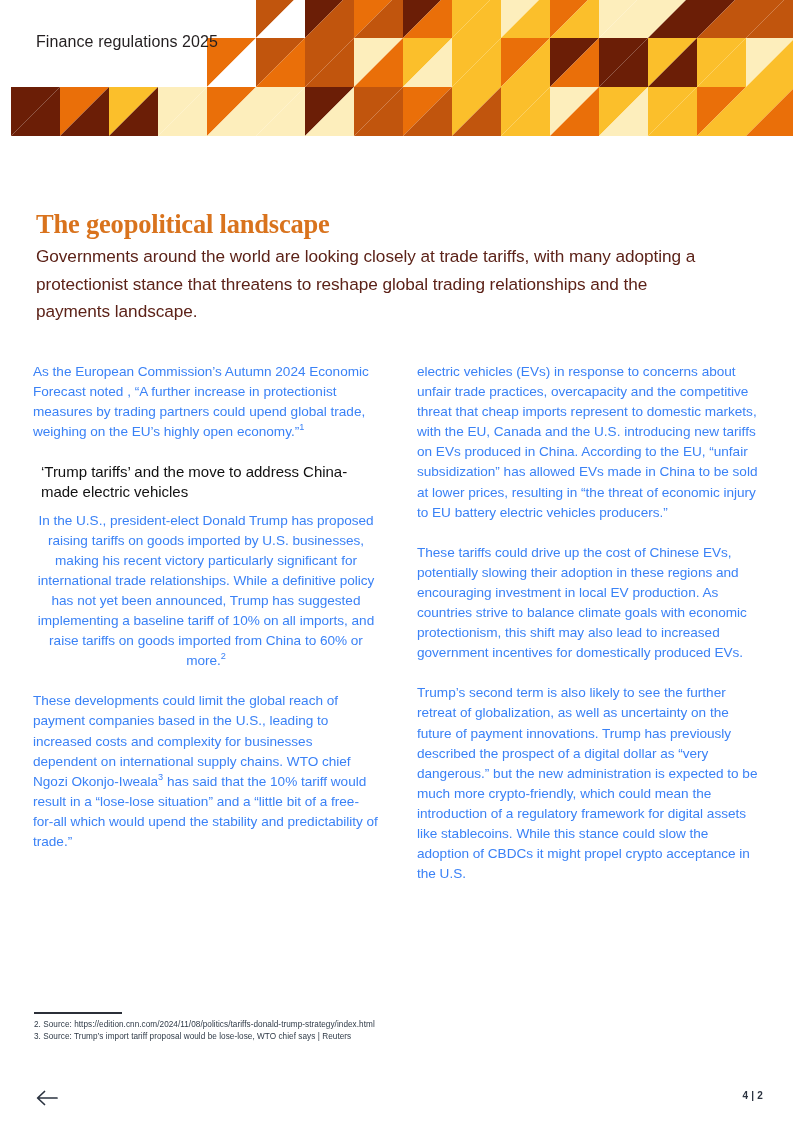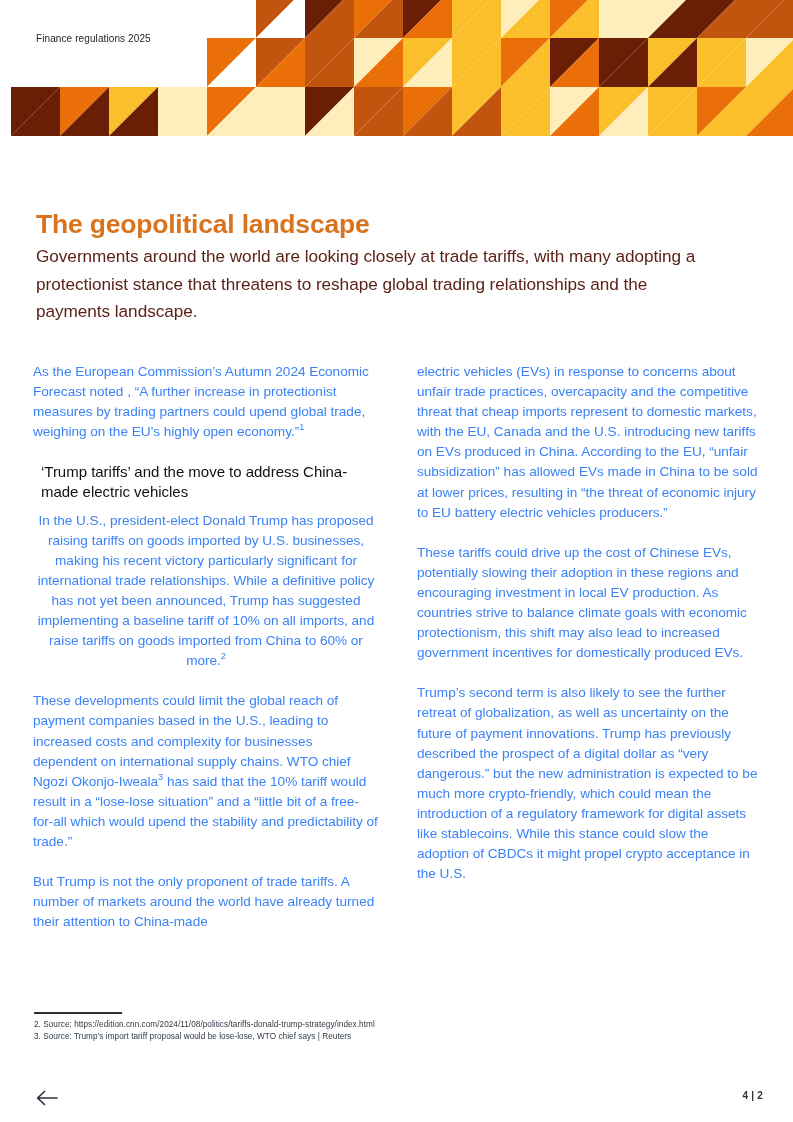--- a/index.html
+++ b/index.html
@@ -29,37 +29,38 @@
     left: 0;
     top: 0;
     width: 793px;
     height: 136px;
     display: block;
   }
   #doc-kicker {
     position: absolute;
     left: 36px;
     top: 33px;
-    font-size: 10px;
+    font-size: 16px;
     color: #231f20;
     letter-spacing: 0.1px;
     white-space: nowrap;
     z-index: 5;
   }
 
   
   #page-title {
     position: absolute;
     left: 36px;
     top: 191px;
     font-size: 26.5px;
     font-weight: bold;
     color: #d9731d;
     letter-spacing: -0.2px;
     white-space: nowrap;
+    font-family: Liberation Serif, serif;
   }
   #lede {
     position: absolute;
     left: 36px;
     top: 243px;
     width: 690px;
     font-size: 17.2px;
     line-height: 27.5px;
     color: #5c2218;
     letter-spacing: -0.05px;
@@ -240,21 +241,20 @@
 
   <div class="col">
     <p><span>As the European Commission’s Autumn 2024 Economic Forecast noted , “A further increase in protectionist measures by trading partners could upend global trade, weighing on the EU’s highly open economy.”</span><sup>1</sup></p>
 
     <h3>‘Trump tariffs’ and the move to address China-made electric vehicles</h3>
 
     <p class="tight"><span>In the U.S., president-elect Donald Trump has proposed raising tariffs on goods imported by U.S. businesses, making his recent victory particularly significant for international trade relationships. While a definitive policy has not yet been announced, Trump has suggested implementing a baseline tariff of 10% on all imports, and raise tariffs on goods imported from China to 60% or more.</span><sup>2</sup></p>
 
     <p><span>These developments could limit the global reach of payment companies based in the U.S., leading to increased costs and complexity for businesses dependent on international supply chains. WTO chief Ngozi Okonjo-Iweala</span><sup>3</sup><span> has said that the 10% tariff would result in a “lose-lose situation” and a “little bit of a free-for-all which would upend the stability and predictability of trade.”</span></p>
 
-    <p>But Trump is not the only proponent of trade tariffs. A number of markets around the world have already turned their attention to China-made</p>
   </div>
 
   <div class="col">
     <p>electric vehicles (EVs) in response to concerns about unfair trade practices, overcapacity and the competitive threat that cheap imports represent to domestic markets, with the EU, Canada and the U.S. introducing new tariffs on EVs produced in China. According to the EU, “unfair subsidization” has allowed EVs made in China to be sold at lower prices, resulting in “the threat of economic injury to EU battery electric vehicles producers.”</p>
     <p>These tariffs could drive up the cost of Chinese EVs, potentially slowing their adoption in these regions and encouraging investment in local EV production. As countries strive to balance climate goals with economic protectionism, this shift may also lead to increased government incentives for domestically produced EVs.</p>
     <p>Trump’s second term is also likely to see the further retreat of globalization, as well as uncertainty on the future of payment innovations. Trump has previously described the prospect of a digital dollar as “very dangerous.” but the new administration is expected to be much more crypto-friendly, which could mean the introduction of a regulatory framework for digital assets like stablecoins. While this stance could slow the adoption of CBDCs it might propel crypto acceptance in the U.S.</p>
   </div>
 
 </div>
 

